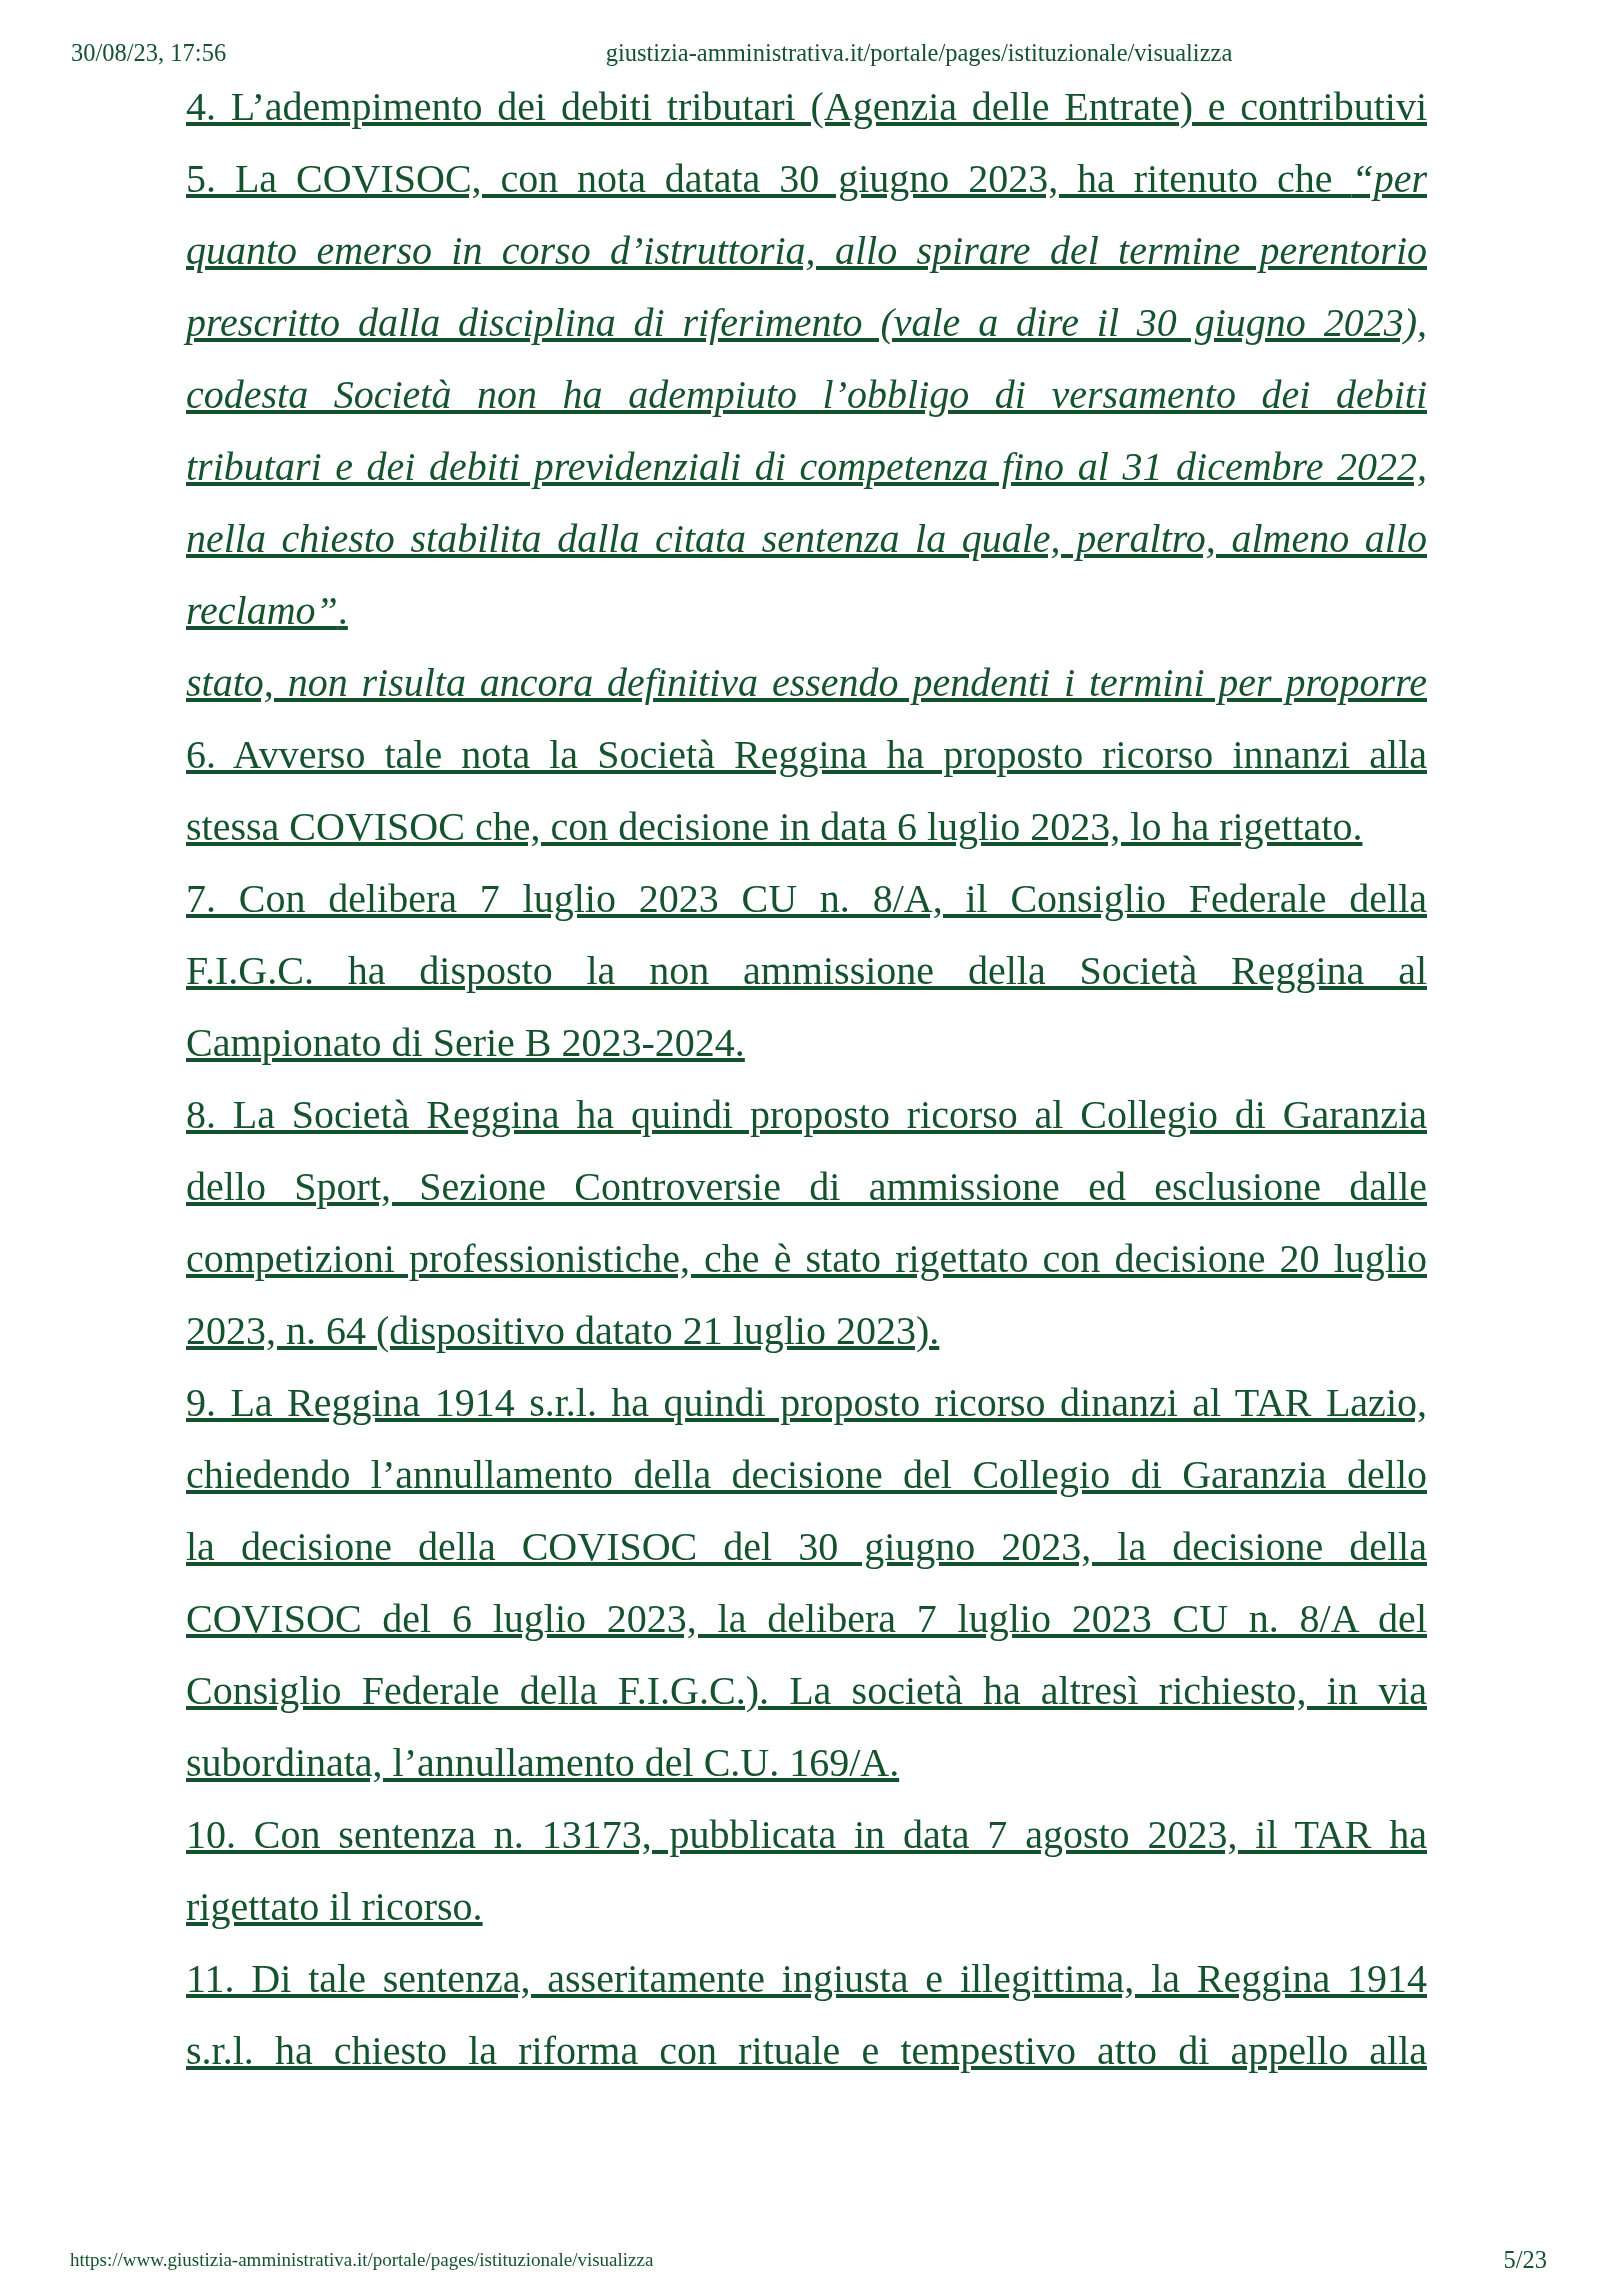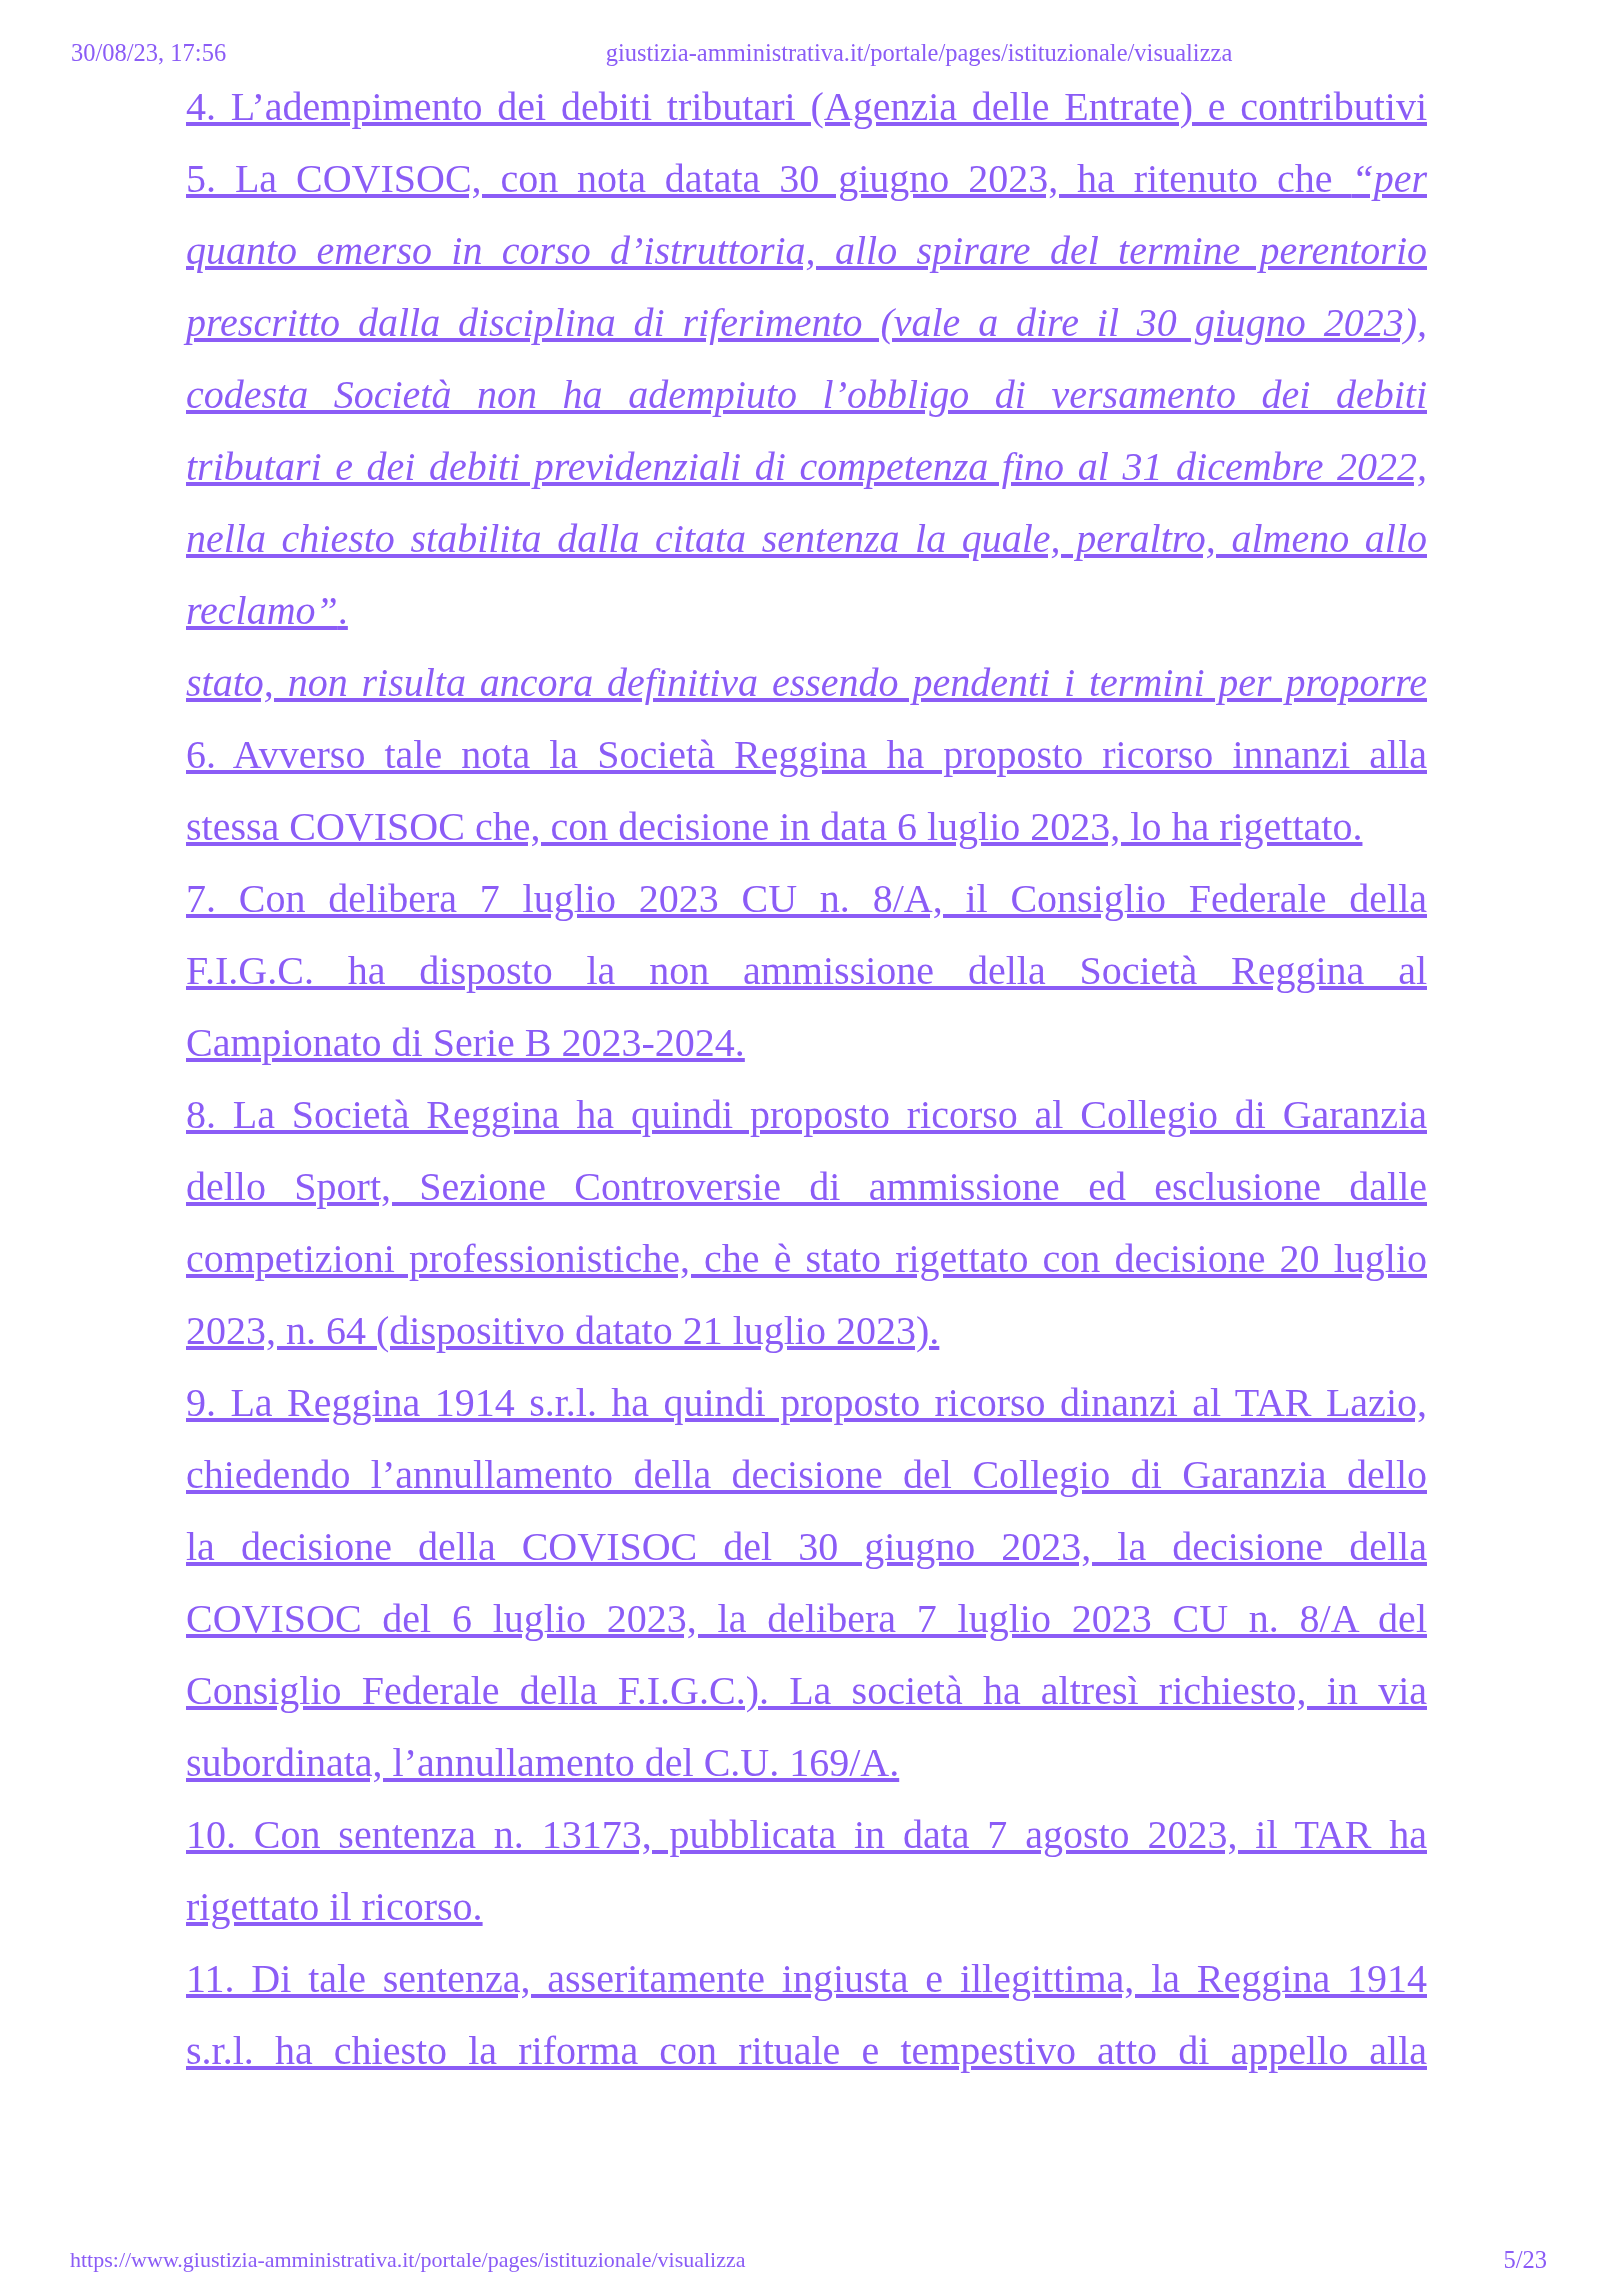--- a/index.html
+++ b/index.html
@@ -1,21 +1,21 @@
 <!DOCTYPE html>
 <html><head>
 <meta charset="utf-8">
 <style>
   html, body { margin: 0; padding: 0; background: #ffffff; }
   .page {
     position: relative;
     width: 1620px;
     height: 2293px;
     background: #ffffff;
-    color: #8b5cf6;
+    color: #14532d;
     font-family: "Liberation Serif", "DejaVu Serif", serif;
     overflow: hidden;
   }
   .header-datetime {
     position: absolute;
     left: 71px;
     top: 39px;
     font-size: 24.5px;
     line-height: 28px;
     white-space: nowrap;
@@ -44,21 +44,21 @@
     text-align-last: justify;
   }
   .line.final {
     text-align-last: left;
   }
   .seg.it { font-style: italic; }
   .footer-url {
     position: absolute;
     left: 70px;
     top: 2246px;
-    font-size: 22px;
+    font-size: 19px;
     line-height: 28px;
     white-space: nowrap;
   }
   .footer-page {
     position: absolute;
     right: 73px;
     top: 2246px;
     font-size: 24.5px;
     line-height: 28px;
     white-space: nowrap;

